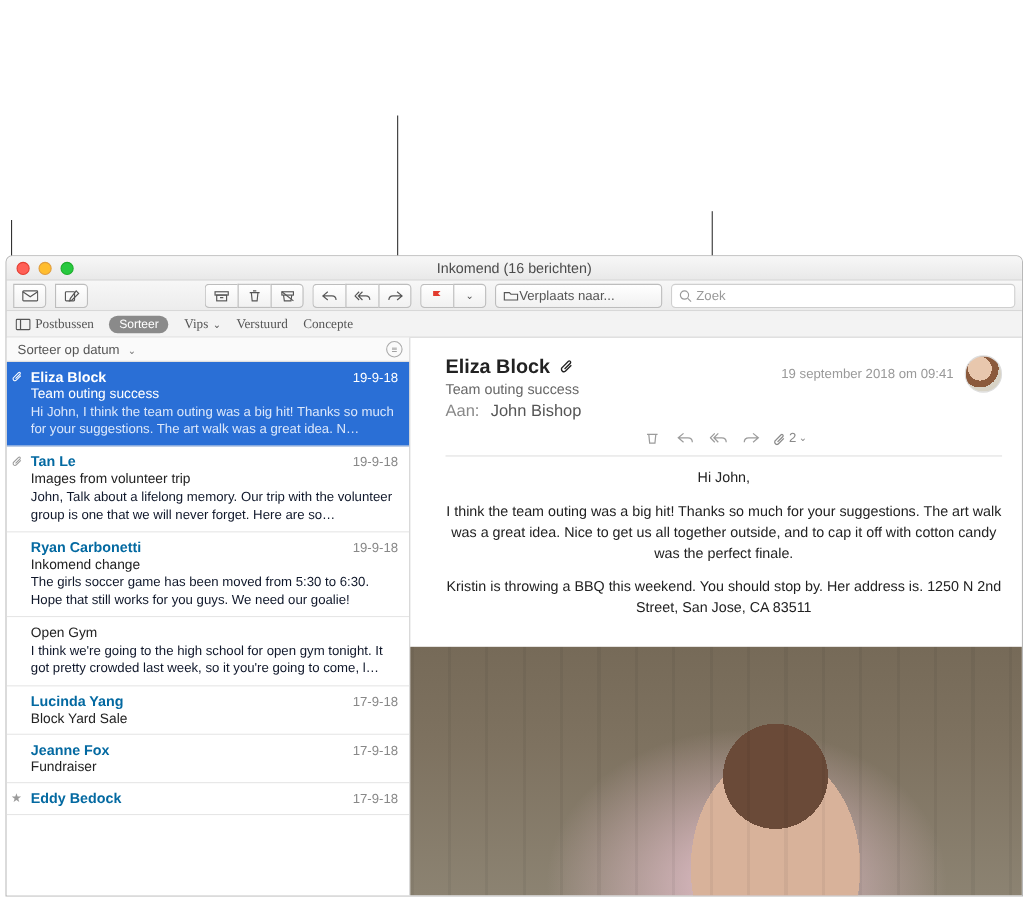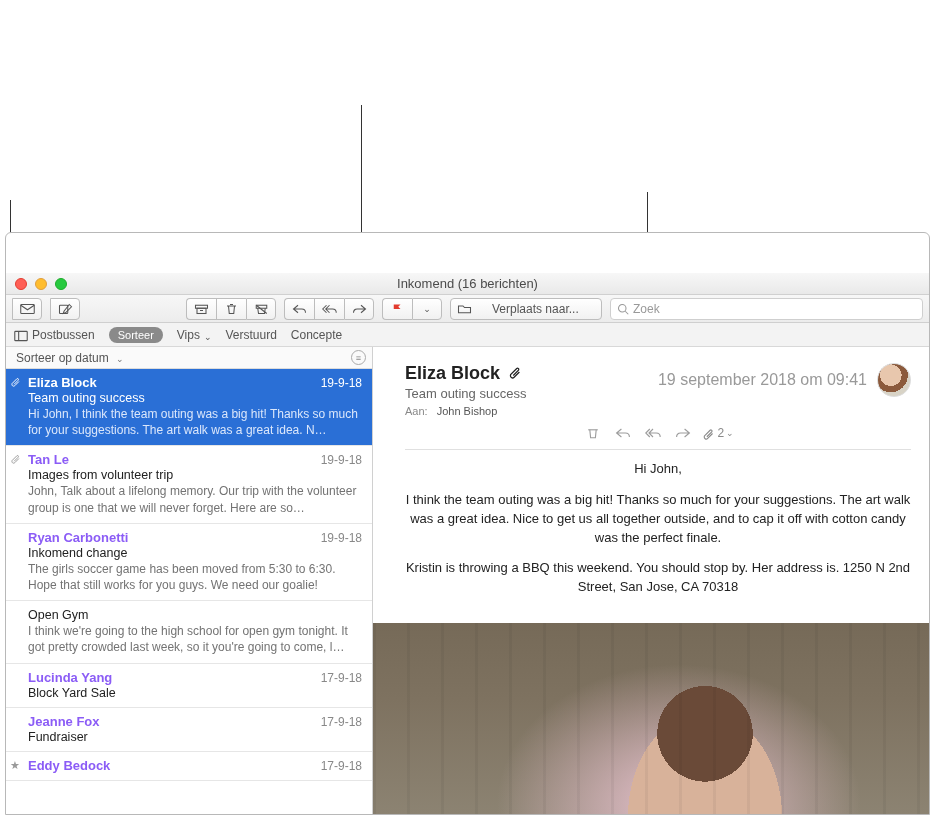--- a/index.html
+++ b/index.html
@@ -6,72 +6,72 @@
   body { font-family: -apple-system, "Helvetica Neue", Arial, sans-serif; font-size: 13px; color: #333; background: #fff; }
   .canvas { position: relative; width: 935px; height: 820px; background: #fff; }
 
   .callout-line { position: absolute; background: #333; }
   .v1 { left: 10px; top: 200px; width: 1px; height: 78px; }
   .v2 { left: 361px; top: 105px; width: 1px; height: 212px; }
   .v3 { left: 647px; top: 192px; width: 1px; height: 204px; }
 
   .window { position: absolute; left: 5px; top: 232px; width: 925px; height: 583px; border: 1px solid #b8b8b8; border-radius: 6px 6px 0 0; overflow: hidden; background: #fff; display: flex; flex-direction: column; }
 
-  .titlebar { height: 22px; background: linear-gradient(#f7f7f7,#e9e9e9); border-bottom: 1px solid #d0d0d0; display: flex; align-items: center; position: relative; margin-top: 40px; }
+  .titlebar { height: 22px; background: linear-gradient(#f7f7f7,#e9e9e9); border-bottom: 1px solid #d0d0d0; display: flex; align-items: center; position: relative; }
   .traffic { display: flex; gap: 8px; padding-left: 9px; }
   .tl { width: 12px; height: 12px; border-radius: 50%; }
   .tl.red { background: #ff5f56; border: 1px solid #e33e32; }
   .tl.yellow { background: #ffbd2e; border: 1px solid #e09e3e; }
   .tl.green { background: #27c93f; border: 1px solid #1dad2b; }
   .title-text { position: absolute; left: 0; right: 0; text-align: center; font-size: 13px; color: #4b4b4b; pointer-events: none; }
 
   .toolbar { height: 28px; background: linear-gradient(#f7f7f7,#ececec); border-bottom: 1px solid #cfcfcf; display: flex; align-items: center; padding: 0 6px; gap: 8px; font-size: 12px; color: #555; }
   .tb-group { display: flex; gap: 0; }
   .tb-btn { height: 22px; min-width: 30px; background: linear-gradient(#ffffff,#f1f1f1); border: 1px solid #bdbdbd; display: flex; align-items: center; justify-content: center; padding: 0 6px; border-radius: 4px; color: #555; }
   .tb-group .tb-btn { border-radius: 0; border-right-width: 0; }
   .tb-group .tb-btn:first-child { border-radius: 4px 0 0 4px; }
   .tb-group .tb-btn:last-child { border-radius: 0 4px 4px 0; border-right-width: 1px; }
   .tb-btn svg { width: 15px; height: 14px; }
   .flag-btn svg path.flag { fill: #e23b2e; }
-  .move-btn { min-width: 152px; justify-content: flex-start; gap: 20px; color: #555; }
+  .move-btn { min-width: 152px; justify-content: flex-start; gap: 0; color: #555; }
   .search { flex: 1; height: 22px; border: 1px solid #cfcfcf; border-radius: 4px; background: #fff; display: flex; align-items: center; padding: 0 6px; color: #999; gap: 4px; min-width: 200px; }
   .search svg { width: 12px; height: 12px; }
 
   .favbar { height: 24px; background: #f3f3f3; border-bottom: 1px solid #d8d8d8; display: flex; align-items: center; gap: 14px; padding: 0 8px; font-size: 12px; color: #555; }
-  .fav-item { display: flex; align-items: flex-end; gap: 4px; }
+  .fav-item { display: flex; align-items: center; gap: 4px; font-family: Liberation Serif, serif; }
   .fav-pill { background: #8a8a8a; color: #fff; padding: 2px 9px; border-radius: 10px; font-size: 11px; }
   .fav-btn svg { width: 14px; height: 12px; }
 
   .content { flex: 1; display: flex; min-height: 0; }
   .list { width: 367px; border-right: 1px solid #d0d0d0; display: flex; flex-direction: column; background: #fff; }
   .sortbar { height: 22px; border-bottom: 1px solid #dcdcdc; display: flex; align-items: center; justify-content: space-between; padding: 0 6px 0 10px; font-size: 12px; color: #555; background: #fafafa; }
   .sortbar .caret { font-size: 9px; color: #777; margin-left: 4px; }
   .filter-circle { width: 15px; height: 15px; border: 1px solid #aaa; border-radius: 50%; display: flex; align-items: center; justify-content: center; font-size: 9px; color: #888; }
 
   .msglist { flex: 1; overflow: hidden; }
   .msg { padding: 6px 10px 7px 22px; border-bottom: 1px solid #e6e6e6; position: relative; }
   .msg .row1 { display: flex; justify-content: space-between; align-items: baseline; }
-  .msg .sender { font-weight: 700; font-size: 13px; color: #8b5cf6; }
+  .msg .sender { font-weight: 700; font-size: 13px; color: #0369a1; }
   .msg .date { font-size: 12px; color: #888; }
   .msg .subject { font-size: 12.5px; color: #222; margin-top: 1px; }
-  .msg .preview { font-size: 12px; color: #737373; line-height: 1.35; margin-top: 1px; display: -webkit-box; -webkit-line-clamp: 2; -webkit-box-orient: vertical; overflow: hidden; }
+  .msg .preview { font-size: 12px; color: #0f172a; line-height: 1.35; margin-top: 1px; display: -webkit-box; -webkit-line-clamp: 2; -webkit-box-orient: vertical; overflow: hidden; }
   .msg .glyph { position: absolute; left: 4px; top: 7px; color: #9a9a9a; font-size: 11px; }
   .msg.selected { background: #2a6fd6; }
   .msg.selected .sender, .msg.selected .subject, .msg.selected .date { color: #fff; }
   .msg.selected .preview { color: #dbe7fb; }
   .msg.selected .glyph { color: #fff; }
 
   .reader { flex: 1; display: flex; flex-direction: column; min-width: 0; }
   .rhead { padding: 16px 18px 4px 32px; position: relative; }
   .rhead .from { font-size: 18px; font-weight: 600; color: #222; display: flex; align-items: center; gap: 8px; }
   .rhead .subj { font-size: 13px; color: #666; margin-top: 2px; }
-  .rhead .to { font-size: 11px; color: #888; margin-top: 4px; }
+  .rhead .to { font-size: 15px; color: #888; margin-top: 4px; }
   .rhead .to .toval { color: #555; margin-left: 6px; }
   .rhead .meta { position: absolute; right: 18px; top: 16px; display: flex; align-items: center; gap: 10px; }
-  .rhead .when { font-size: 16px; color: #999; margin-left: 48px; }
+  .rhead .when { font-size: 12px; color: #999; margin-left: 48px; }
   .avatar { width: 34px; height: 34px; border-radius: 50%; background: radial-gradient(circle at 40% 35%, #e8c7ad 0 38%, #8b5a3c 38% 60%, #d8d3c6 60% 100%); border: 1px solid #ddd; }
   .attach-ico svg { width: 14px; height: 14px; }
 
   .ractions { display: flex; justify-content: center; gap: 0; padding: 2px 0 6px; border-bottom: 1px solid #e0e0e0; margin: 0 18px 0 32px; }
   .ractions .ab { width: 30px; height: 20px; display: flex; align-items: center; justify-content: center; color: #9c9c9c; }
   .ractions .ab svg { width: 16px; height: 14px; }
   .ractions .atn { display: flex; align-items: center; gap: 2px; font-size: 12px; color: #8a8a8a; padding: 0 4px; }
 
   .rbody { padding: 10px 18px 14px 32px; font-size: 13px; color: #222; line-height: 1.45; }
   .rbody p { margin-bottom: 12px; text-align: center; }
@@ -329,21 +329,21 @@
                 <path d="M13 8 L7 14 C5 16 2 14 3 11 L10 4 C11 3 13 4 12 6 L6 12"></path>
               </svg>
             <span>2</span>
             <span class="chev">⌄</span>
           </div>
         </div>
 
         <div class="rbody">
           <p>Hi John,</p>
           <p>I think the team outing was a big hit! Thanks so much for your suggestions. The art walk was a great idea. Nice to get us all together outside, and to cap it off with cotton candy was the perfect finale.</p>
-          <p>Kristin is throwing a BBQ this weekend. You should stop by. Her address is. 1250 N 2nd Street, San Jose, CA 70318</p>
+          <p>Kristin is throwing a BBQ this weekend. You should stop by. Her address is. 1250 N 2nd Street, San Jose, CA 83511</p>
         </div>
 
         <div class="attach-img"></div>
       </div>
     </div>
 
   </div>
 </div>
 
 </body></html>

